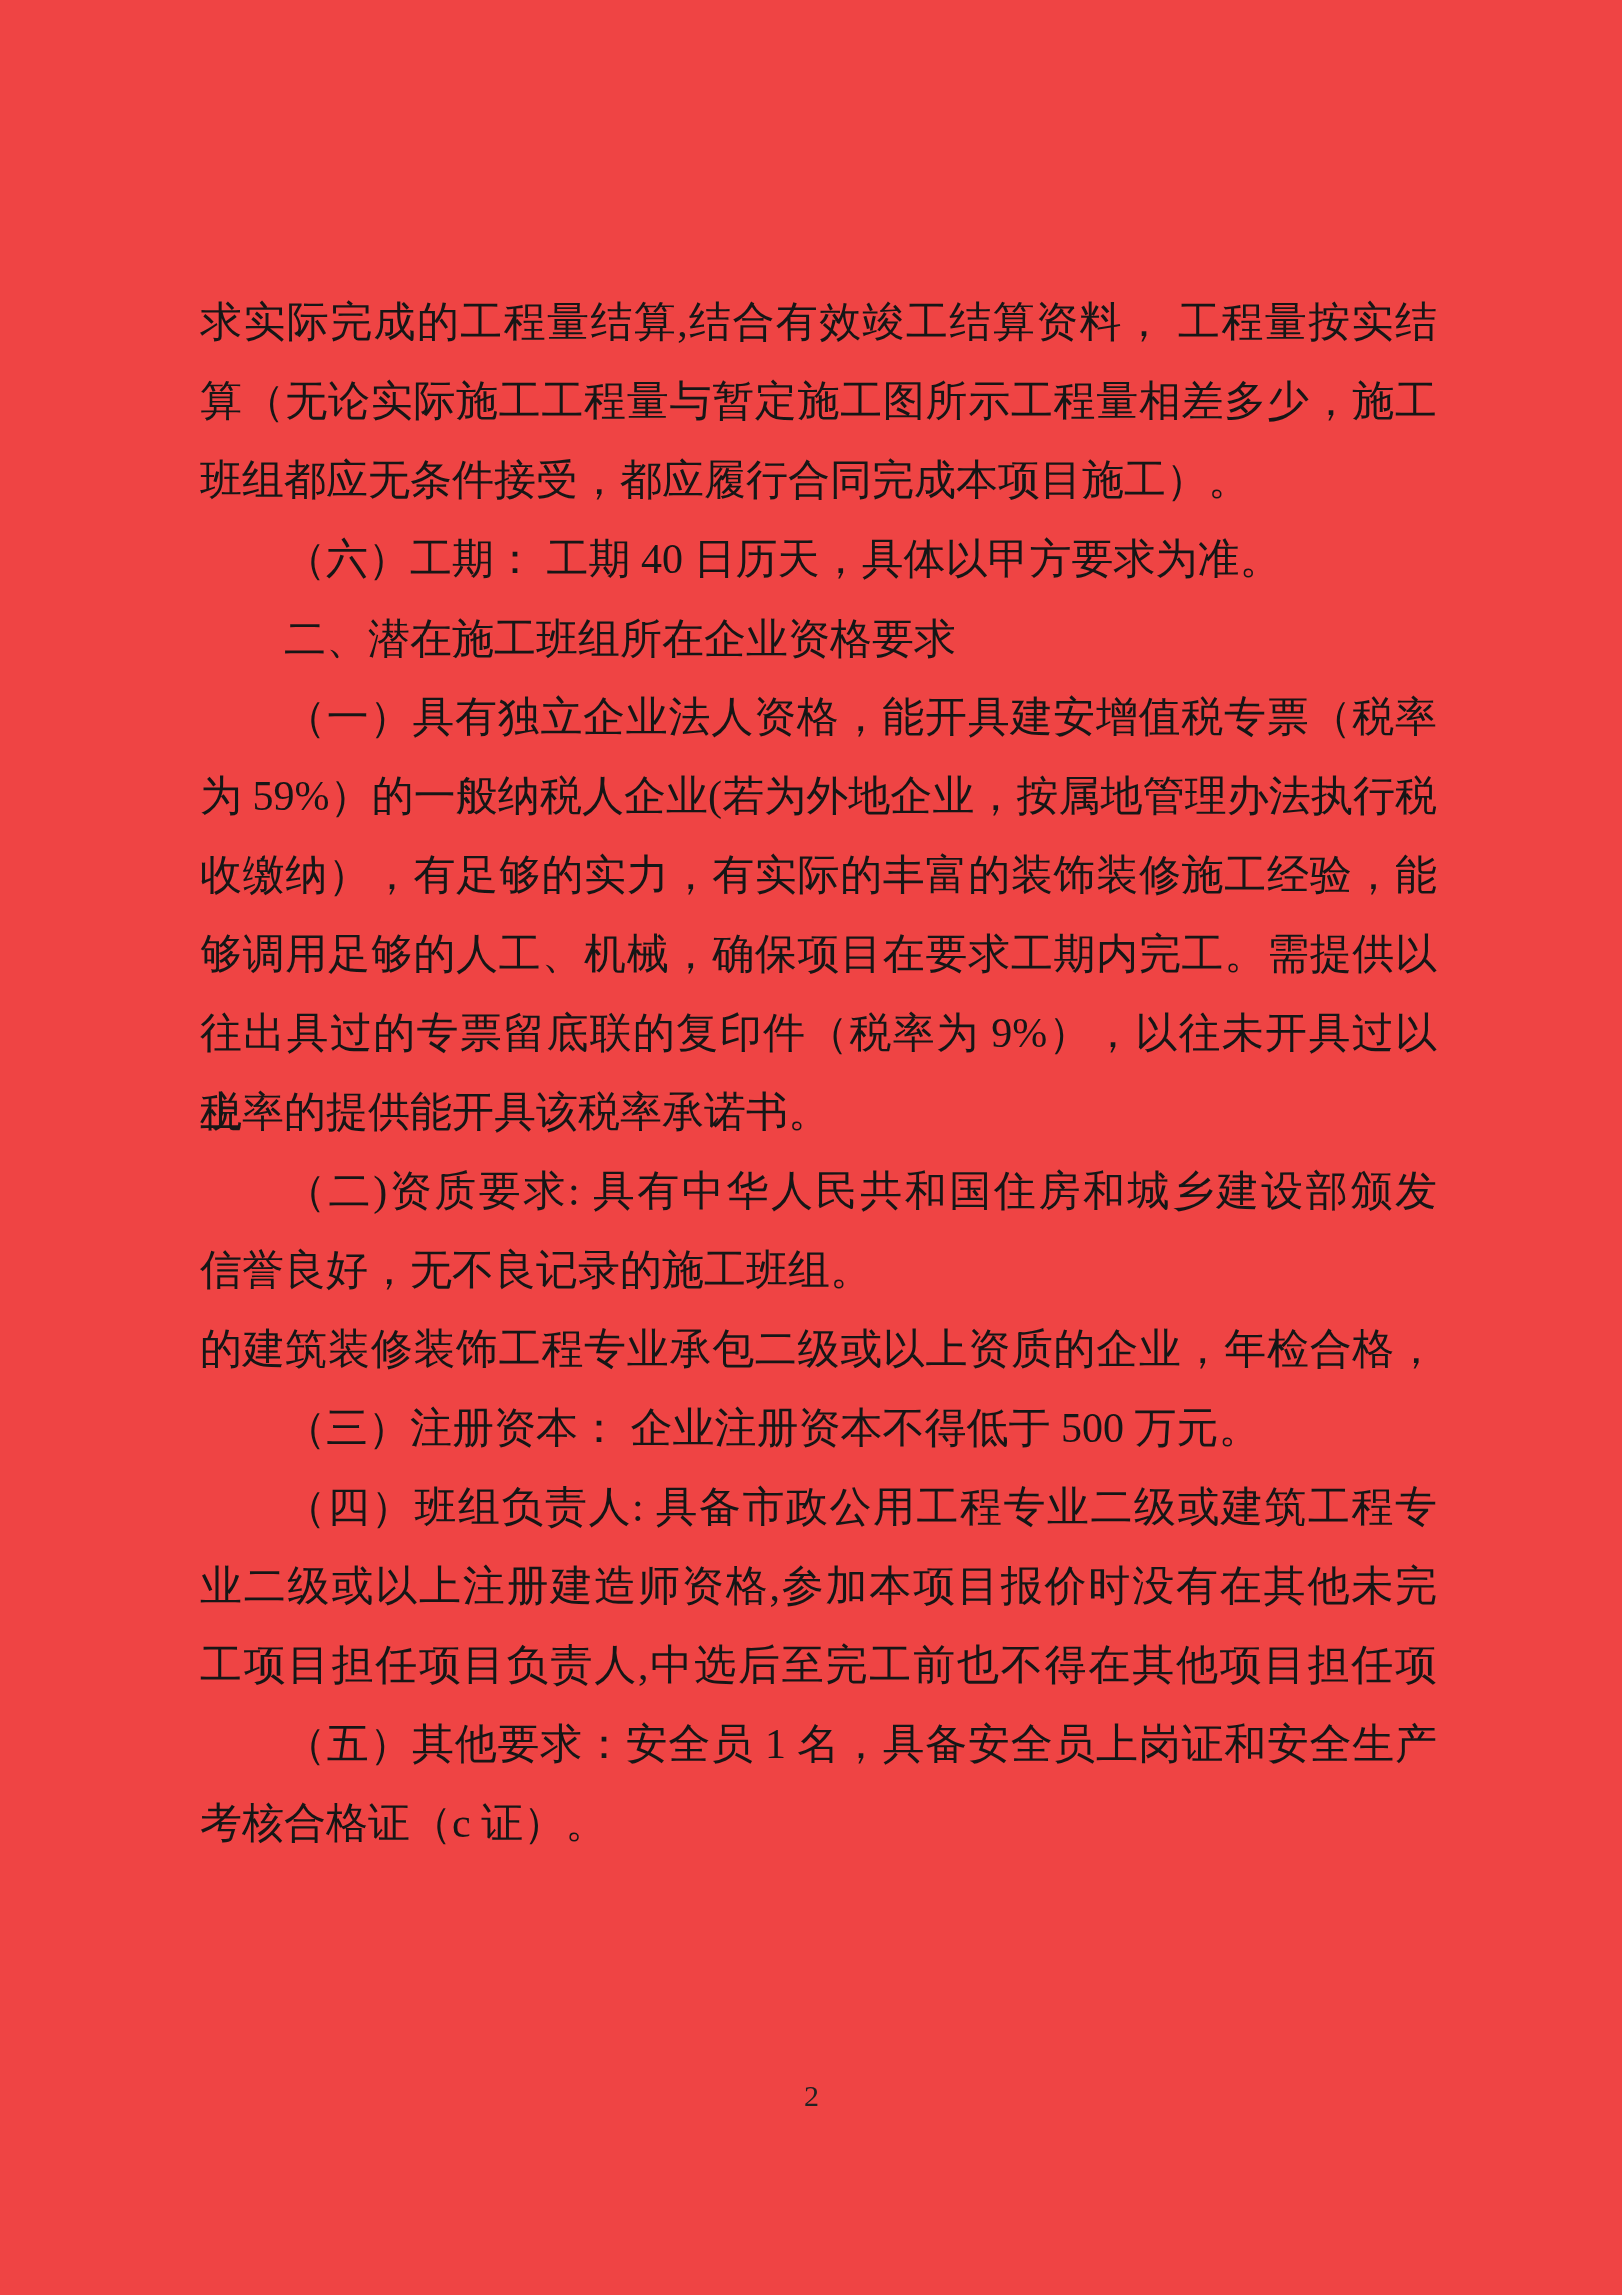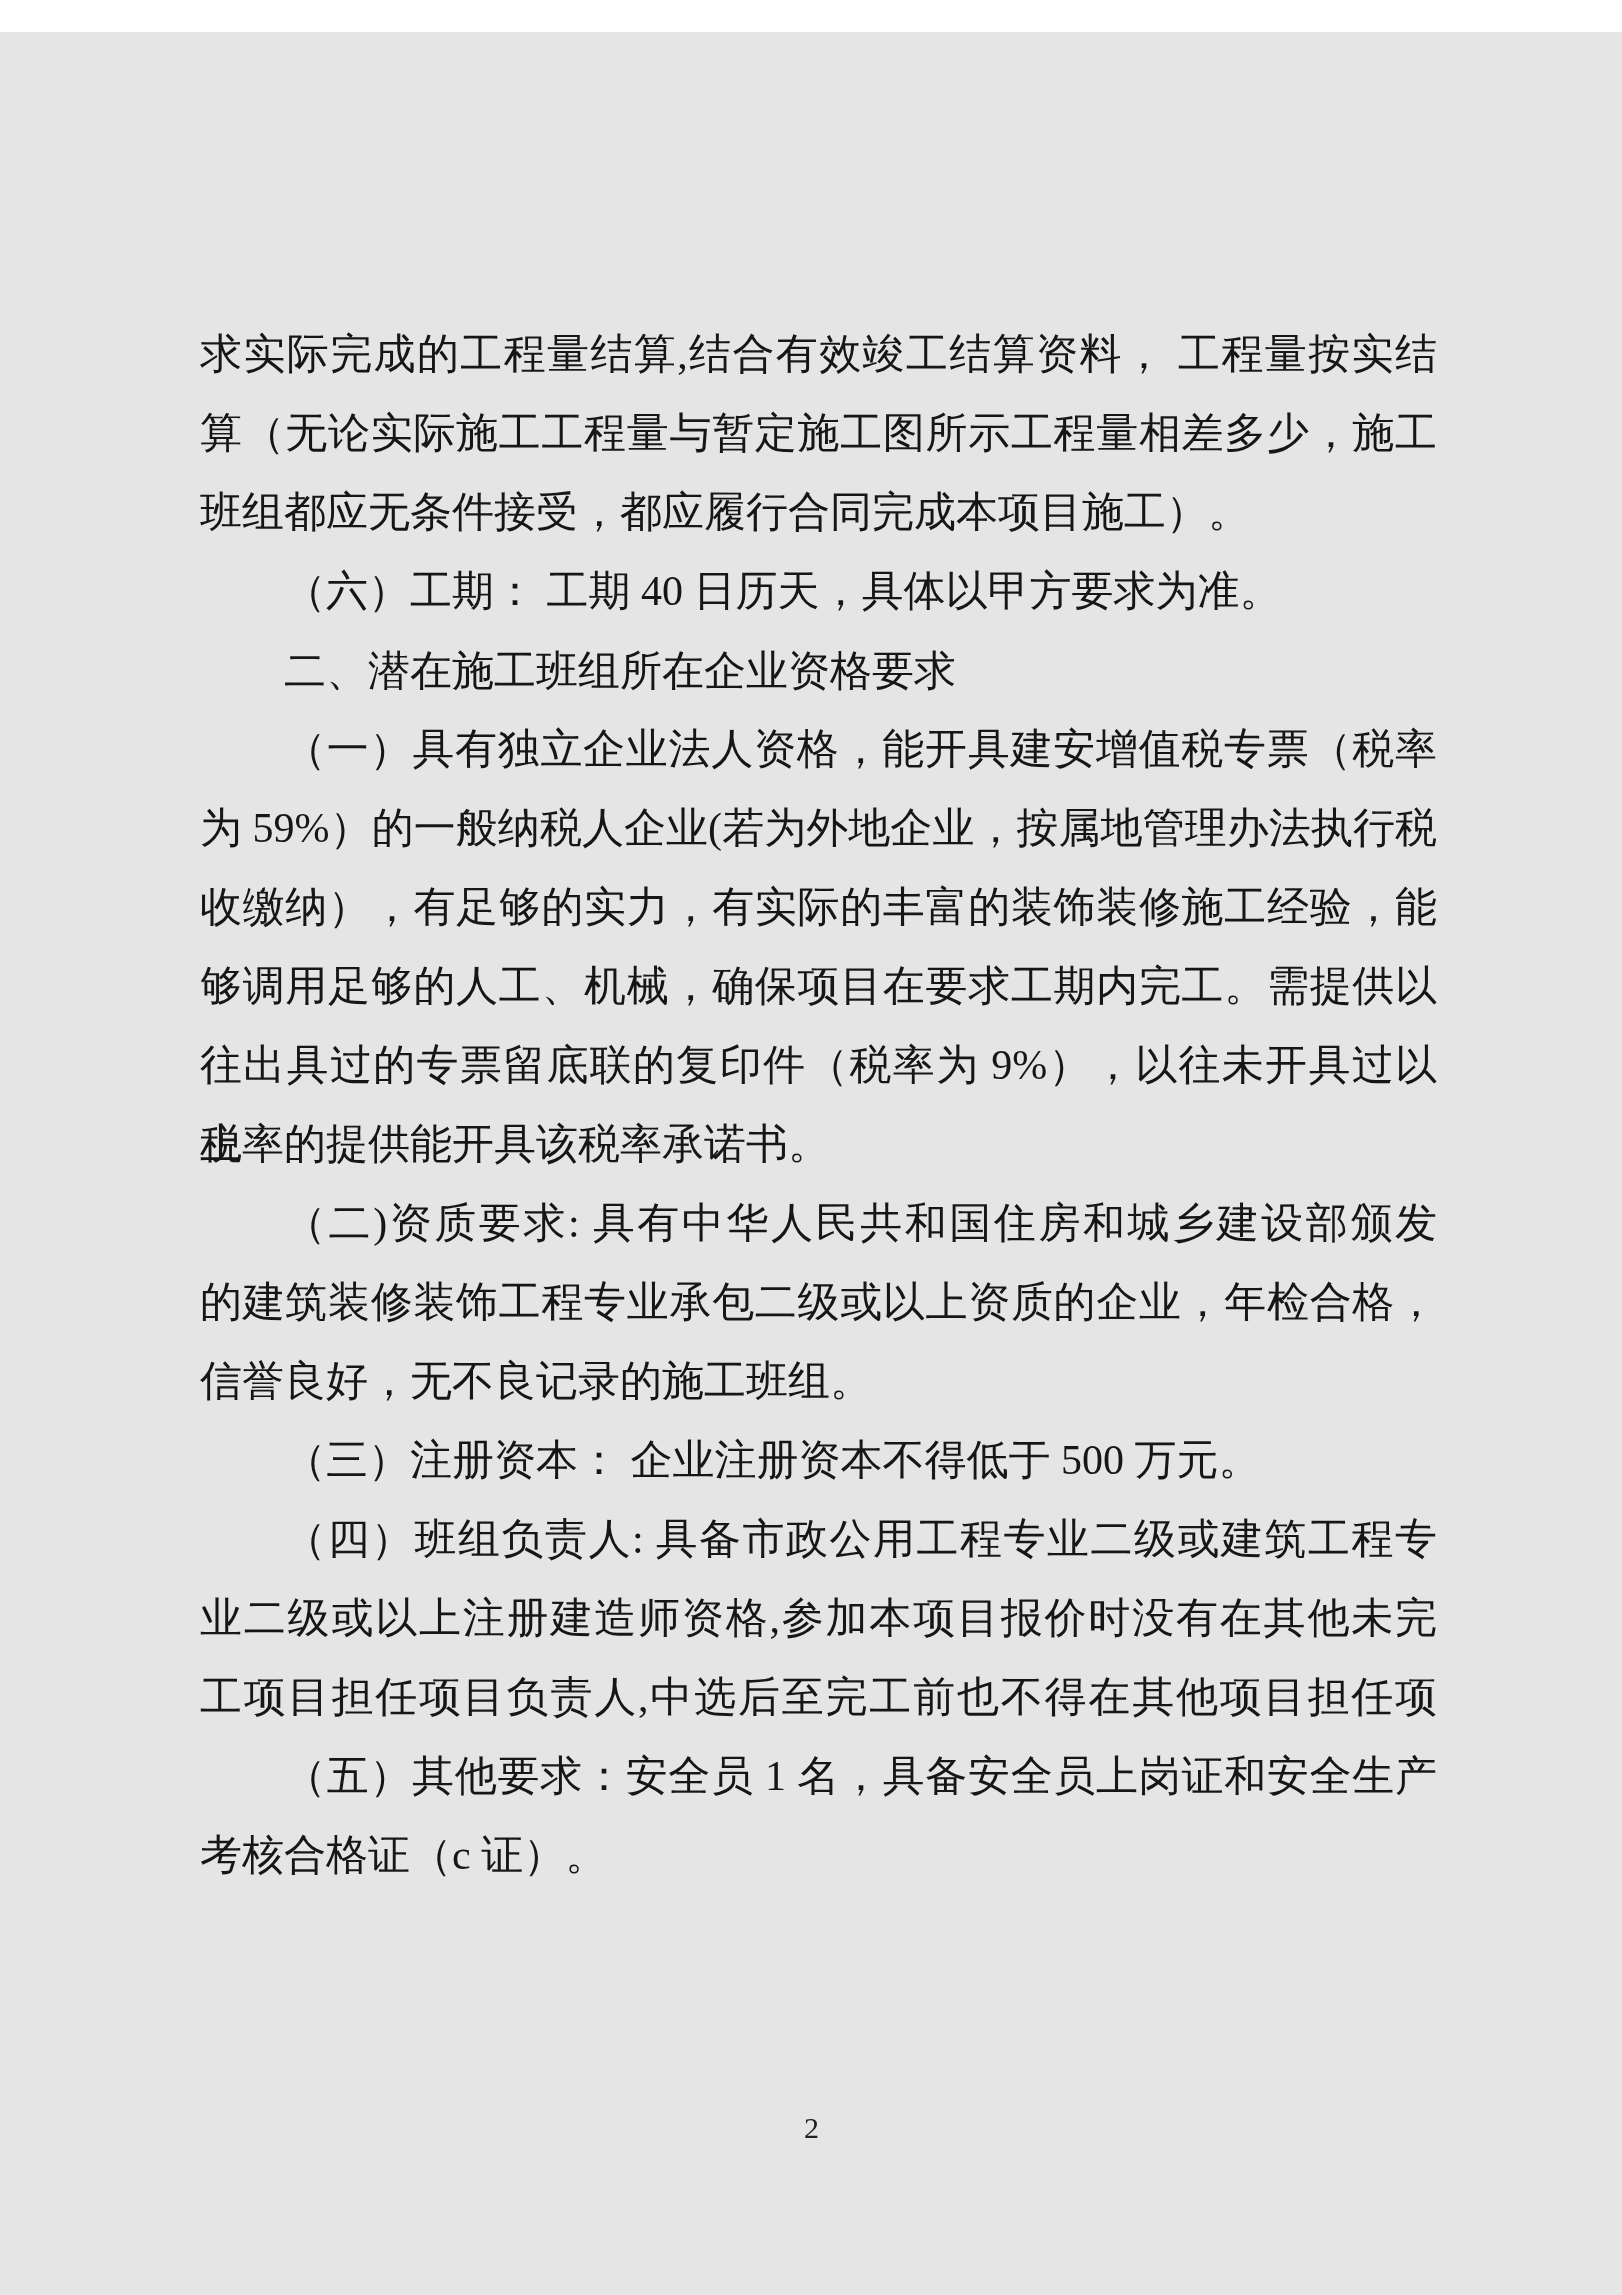--- a/index.html
+++ b/index.html
@@ -11,22 +11,21 @@
     position: relative;
     width: 1623px;
     height: 2295px;
     font-family: "Liberation Serif", "DejaVu Serif", serif;
     color: #161616;
     overflow: hidden;
   }
   .page {
     position: absolute;
     inset: 0;
-    background: #e5e5e5;
-    margin-top: 32px;
+    background: #ef4444;
   }
   .content {
     position: absolute;
     left: 200px;
     top: 283px;
     width: 1237px;
   }
   .line {
     font-size: 42px;
     height: 79px;
@@ -67,22 +66,22 @@
       <div class="line">班组都应无条件接受，都应履行合同完成本项目施工）。</div>
       <div class="line indent">（六）工期： 工期 40 日历天，具体以甲方要求为准。</div>
       <div class="line indent heading">二、潜在施工班组所在企业资格要求</div>
       <div class="line indent fill">（一）具有独立企业法人资格，能开具建安增值税专票（税率</div>
       <div class="line fill">为 59%）的一般纳税人企业(若为外地企业，按属地管理办法执行税</div>
       <div class="line fill">收缴纳），有足够的实力，有实际的丰富的装饰装修施工经验，能</div>
       <div class="line fill">够调用足够的人工、机械，确保项目在要求工期内完工。需提供以</div>
       <div class="line fill">往出具过的专票留底联的复印件（税率为 9%），以往未开具过以上</div>
       <div class="line">税率的提供能开具该税率承诺书。</div>
       <div class="line indent fill">（二)资质要求: 具有中华人民共和国住房和城乡建设部颁发</div>
+      <div class="line">信誉良好，无不良记录的施工班组。</div>
       <div class="line fill">的建筑装修装饰工程专业承包二级或以上资质的企业，年检合格，</div>
-      <div class="line">信誉良好，无不良记录的施工班组。</div>
       <div class="line indent">（三）注册资本： 企业注册资本不得低于 500 万元。</div>
       <div class="line indent fill">（四）班组负责人: 具备市政公用工程专业二级或建筑工程专</div>
       <div class="line fill">业二级或以上注册建造师资格,参加本项目报价时没有在其他未完</div>
       <div class="line fill">工项目担任项目负责人,中选后至完工前也不得在其他项目担任项</div>
       <div class="line indent fill">（五）其他要求：安全员 1 名，具备安全员上岗证和安全生产</div>
       <div class="line">考核合格证（c 证）。</div>
     </div>
   <div class="page-number">2</div>
 </div>
 

